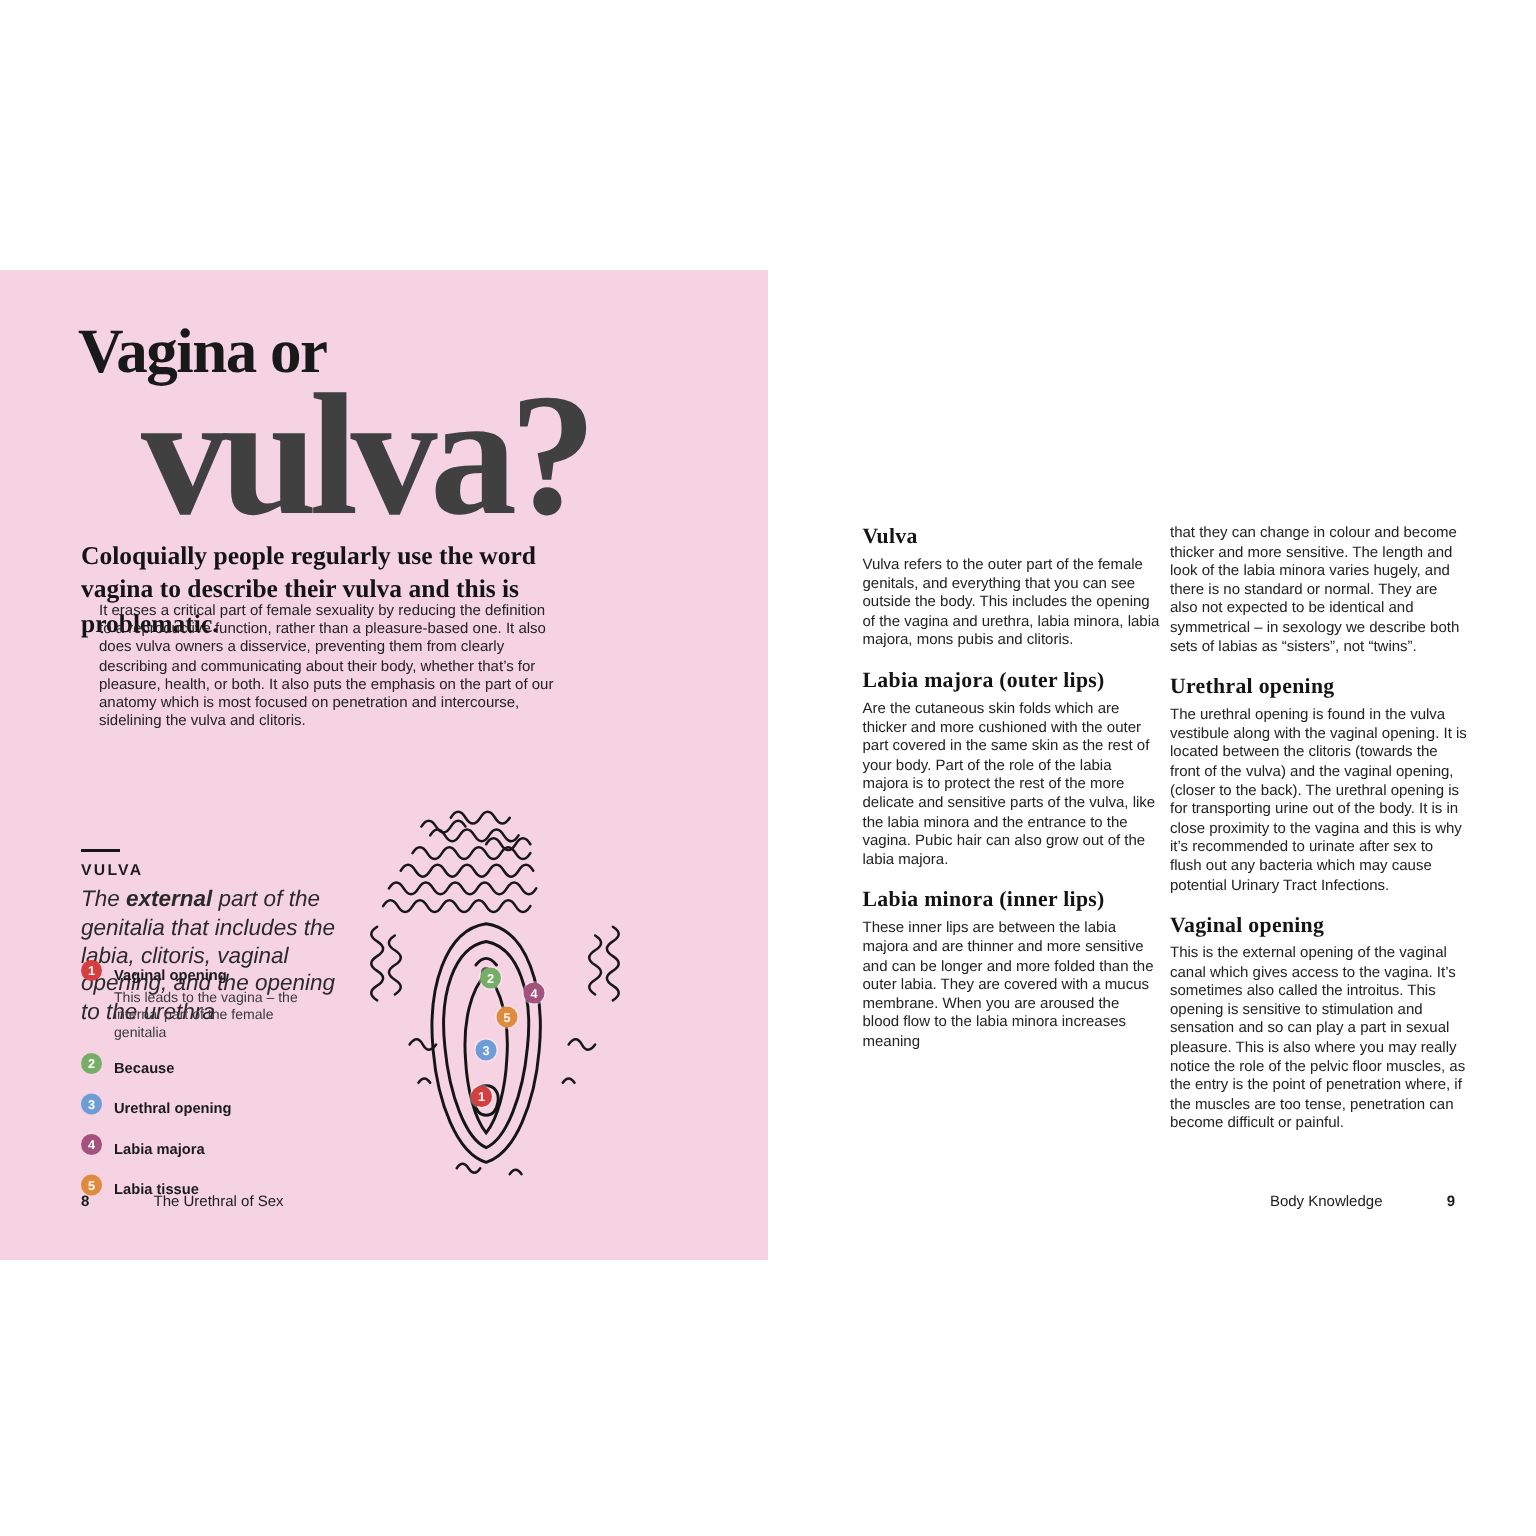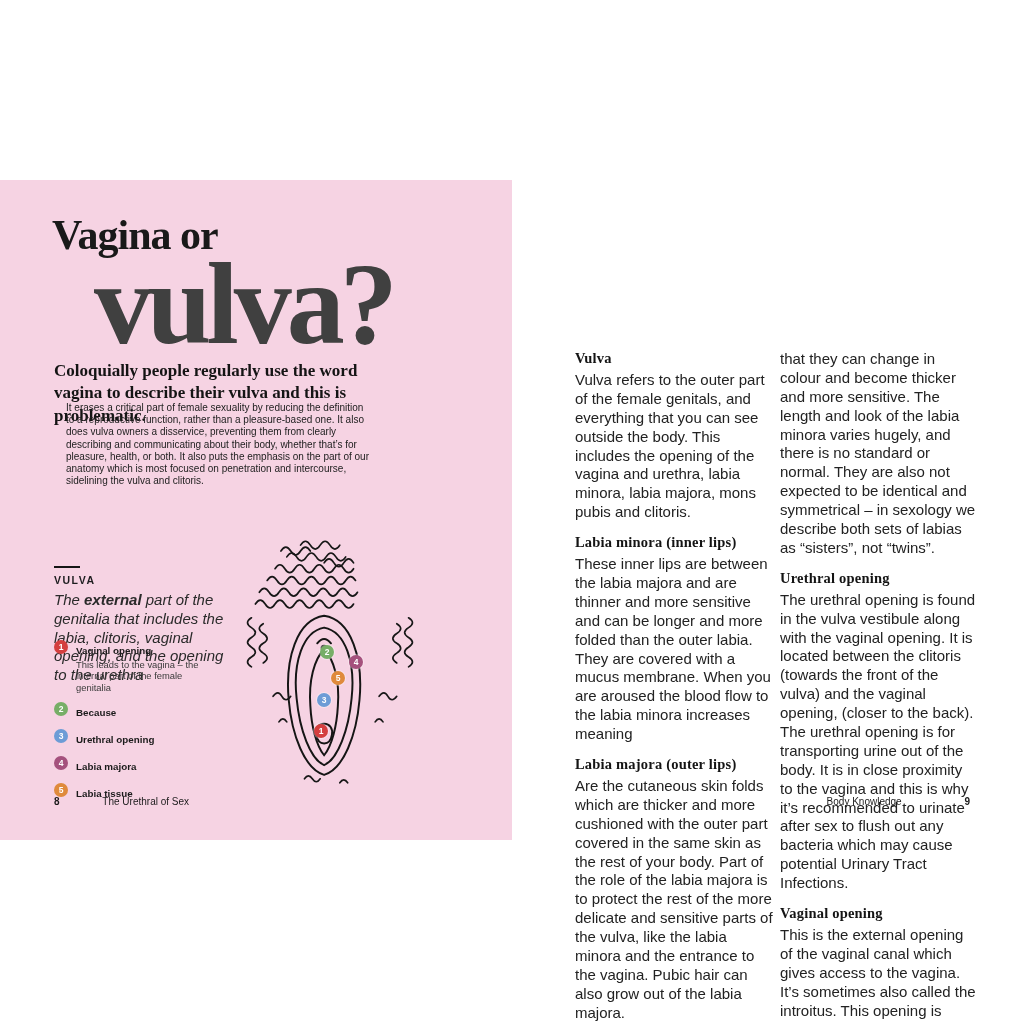--- a/index.html
+++ b/index.html
@@ -43,24 +43,24 @@
   .footer .pagenum { font-weight:700; }
   .footer-left .book { margin-left:40px; }
 
   
   .col { position:absolute; top:170px; width:198px; }
   .col-1 { left:63px; }
   .col-2 { left:268px; }
   .sec { margin-bottom:12px; }
   .sec h3 { font-family:"Liberation Serif", serif; font-weight:700; font-size:14.5px;
     letter-spacing:.2px; color:#141414; margin-bottom:4px; }
-  .sec p, .cont { font-size:15px; line-height:1.26; color:#222; }
+  .sec p, .cont { font-size:10px; line-height:1.26; color:#222; }
   .cont { margin-bottom:12px; }
   .footer-right { right:54px; left:auto; }
-  .footer-right .chapter { margin-right:60px; }
+  .footer-right .chapter { margin-right:40px; }
 </style>
 </head>
 <body>
 
 <div class="spread">
 
   <div class="page page-left">
 
     <div class="title-block">
       <div class="title-line1">Vagina or</div>
@@ -151,26 +151,26 @@
   </div>
 
   <div class="page page-right">
 
     <div class="col col-1">
       <div class="sec">
         <h3>Vulva</h3>
         <p>Vulva refers to the outer part of the female genitals, and everything that you can see outside the body. This includes the opening of the vagina and urethra, labia minora, labia majora, mons pubis and clitoris.</p>
       </div>
       <div class="sec">
+        <h3>Labia majora (outer lips)</h3>
+        <p>Are the cutaneous skin folds which are thicker and more cushioned with the outer part covered in the same skin as the rest of your body. Part of the role of the labia majora is to protect the rest of the more delicate and sensitive parts of the vulva, like the labia minora and the entrance to the vagina. Pubic hair can also grow out of the labia majora.</p>
+      </div>
+      <div class="sec">
         <h3>Labia minora (inner lips)</h3>
         <p>These inner lips are between the labia majora and are thinner and more sensitive and can be longer and more folded than the outer labia. They are covered with a mucus membrane. When you are aroused the blood flow to the labia minora increases meaning</p>
-      </div>
-      <div class="sec">
-        <h3>Labia majora (outer lips)</h3>
-        <p>Are the cutaneous skin folds which are thicker and more cushioned with the outer part covered in the same skin as the rest of your body. Part of the role of the labia majora is to protect the rest of the more delicate and sensitive parts of the vulva, like the labia minora and the entrance to the vagina. Pubic hair can also grow out of the labia majora.</p>
       </div>
     </div>
 
     <div class="col col-2">
       <p class="cont">that they can change in colour and become thicker and more sensitive. The length and look of the labia minora varies hugely, and there is no standard or normal. They are also not expected to be identical and symmetrical – in sexology we describe both sets of labias as “sisters”, not “twins”.</p>
       <div class="sec">
         <h3>Urethral opening</h3>
         <p>The urethral opening is found in the vulva vestibule along with the vaginal opening. It is located between the clitoris (towards the front of the vulva) and the vaginal opening, (closer to the back). The urethral opening is for transporting urine out of the body. It is in close proximity to the vagina and this is why it’s recommended to urinate after sex to flush out any bacteria which may cause potential Urinary Tract Infections.</p>
       </div>
       <div class="sec">

